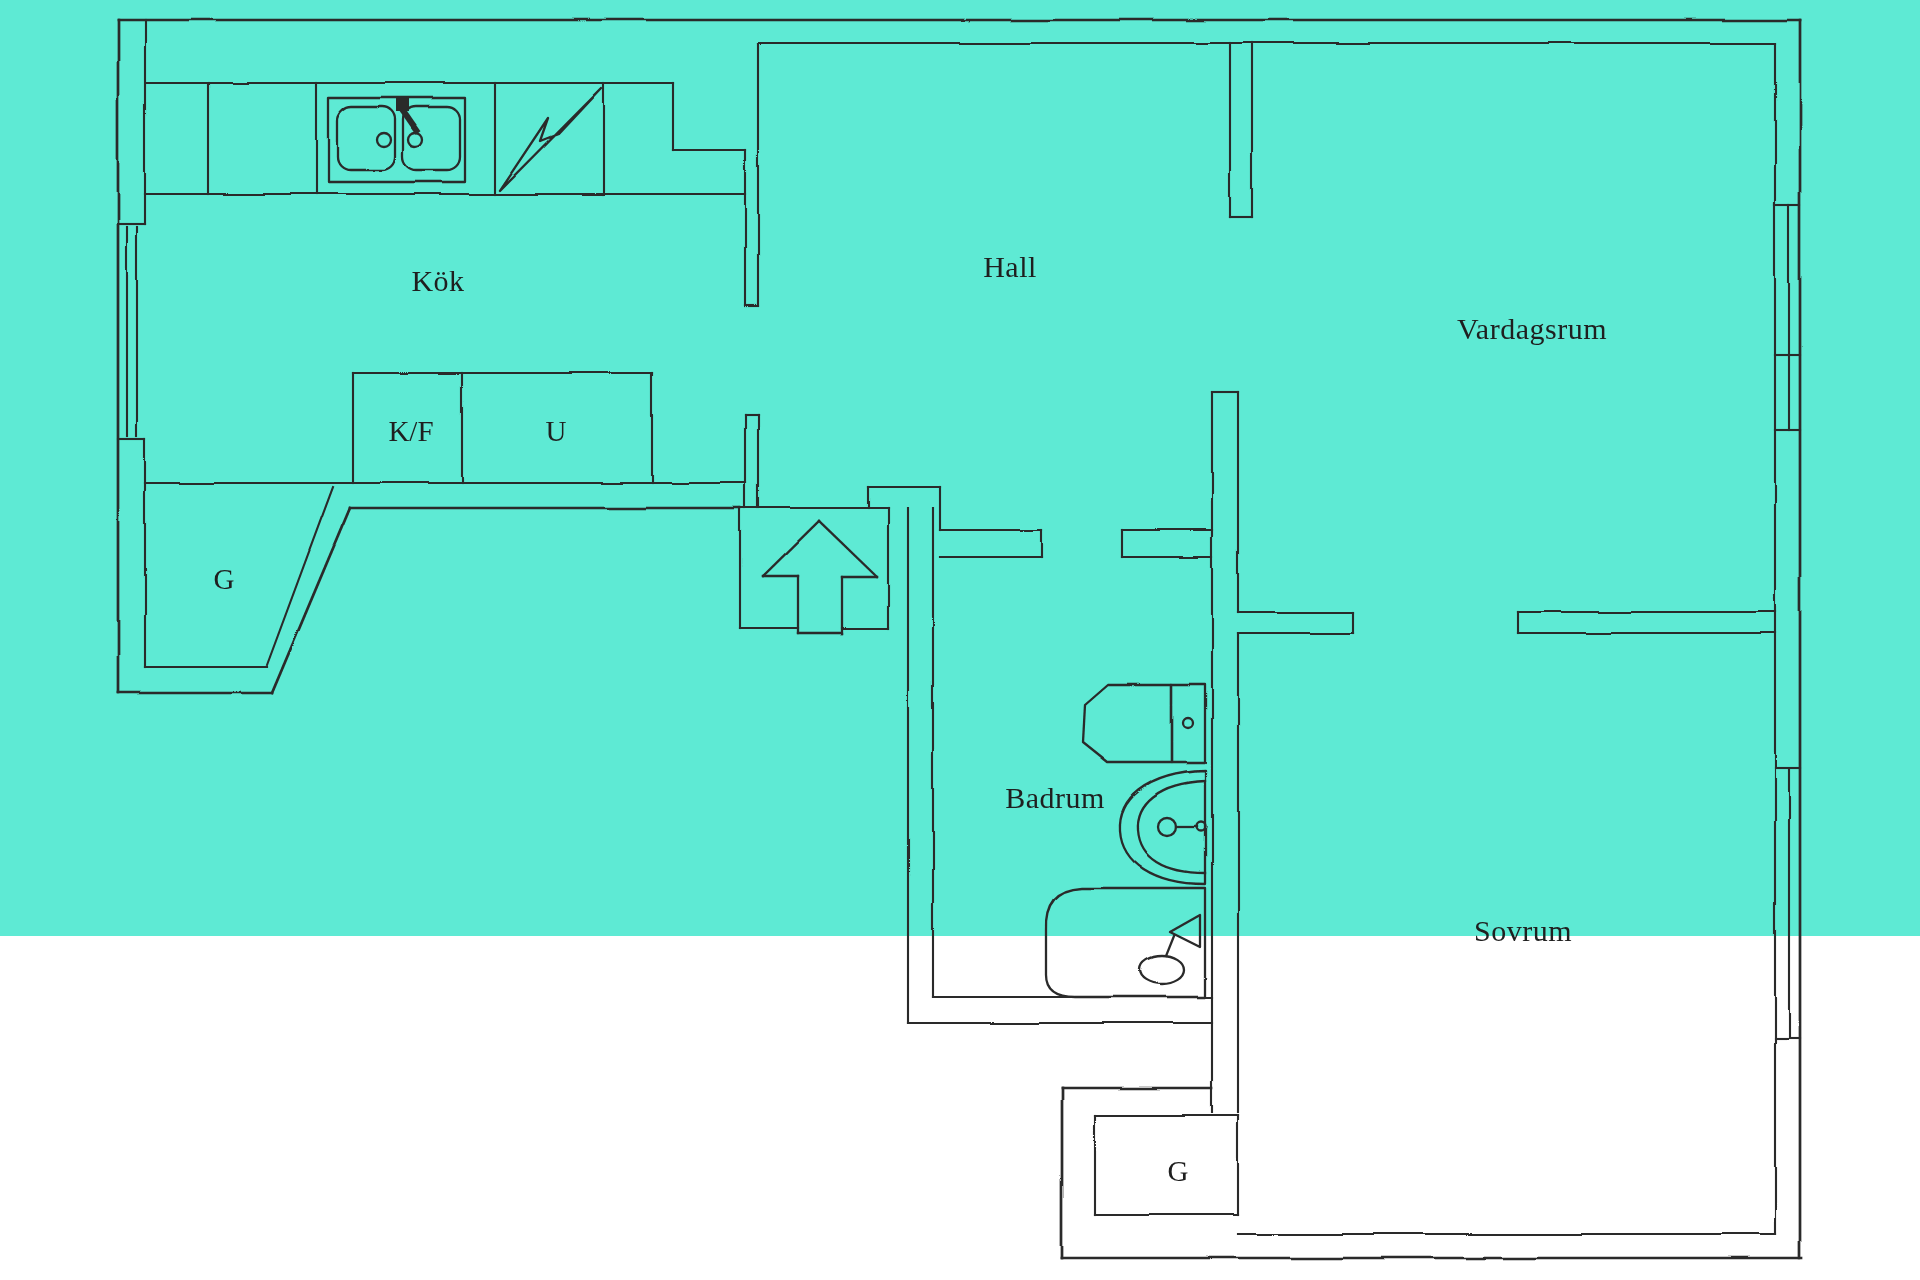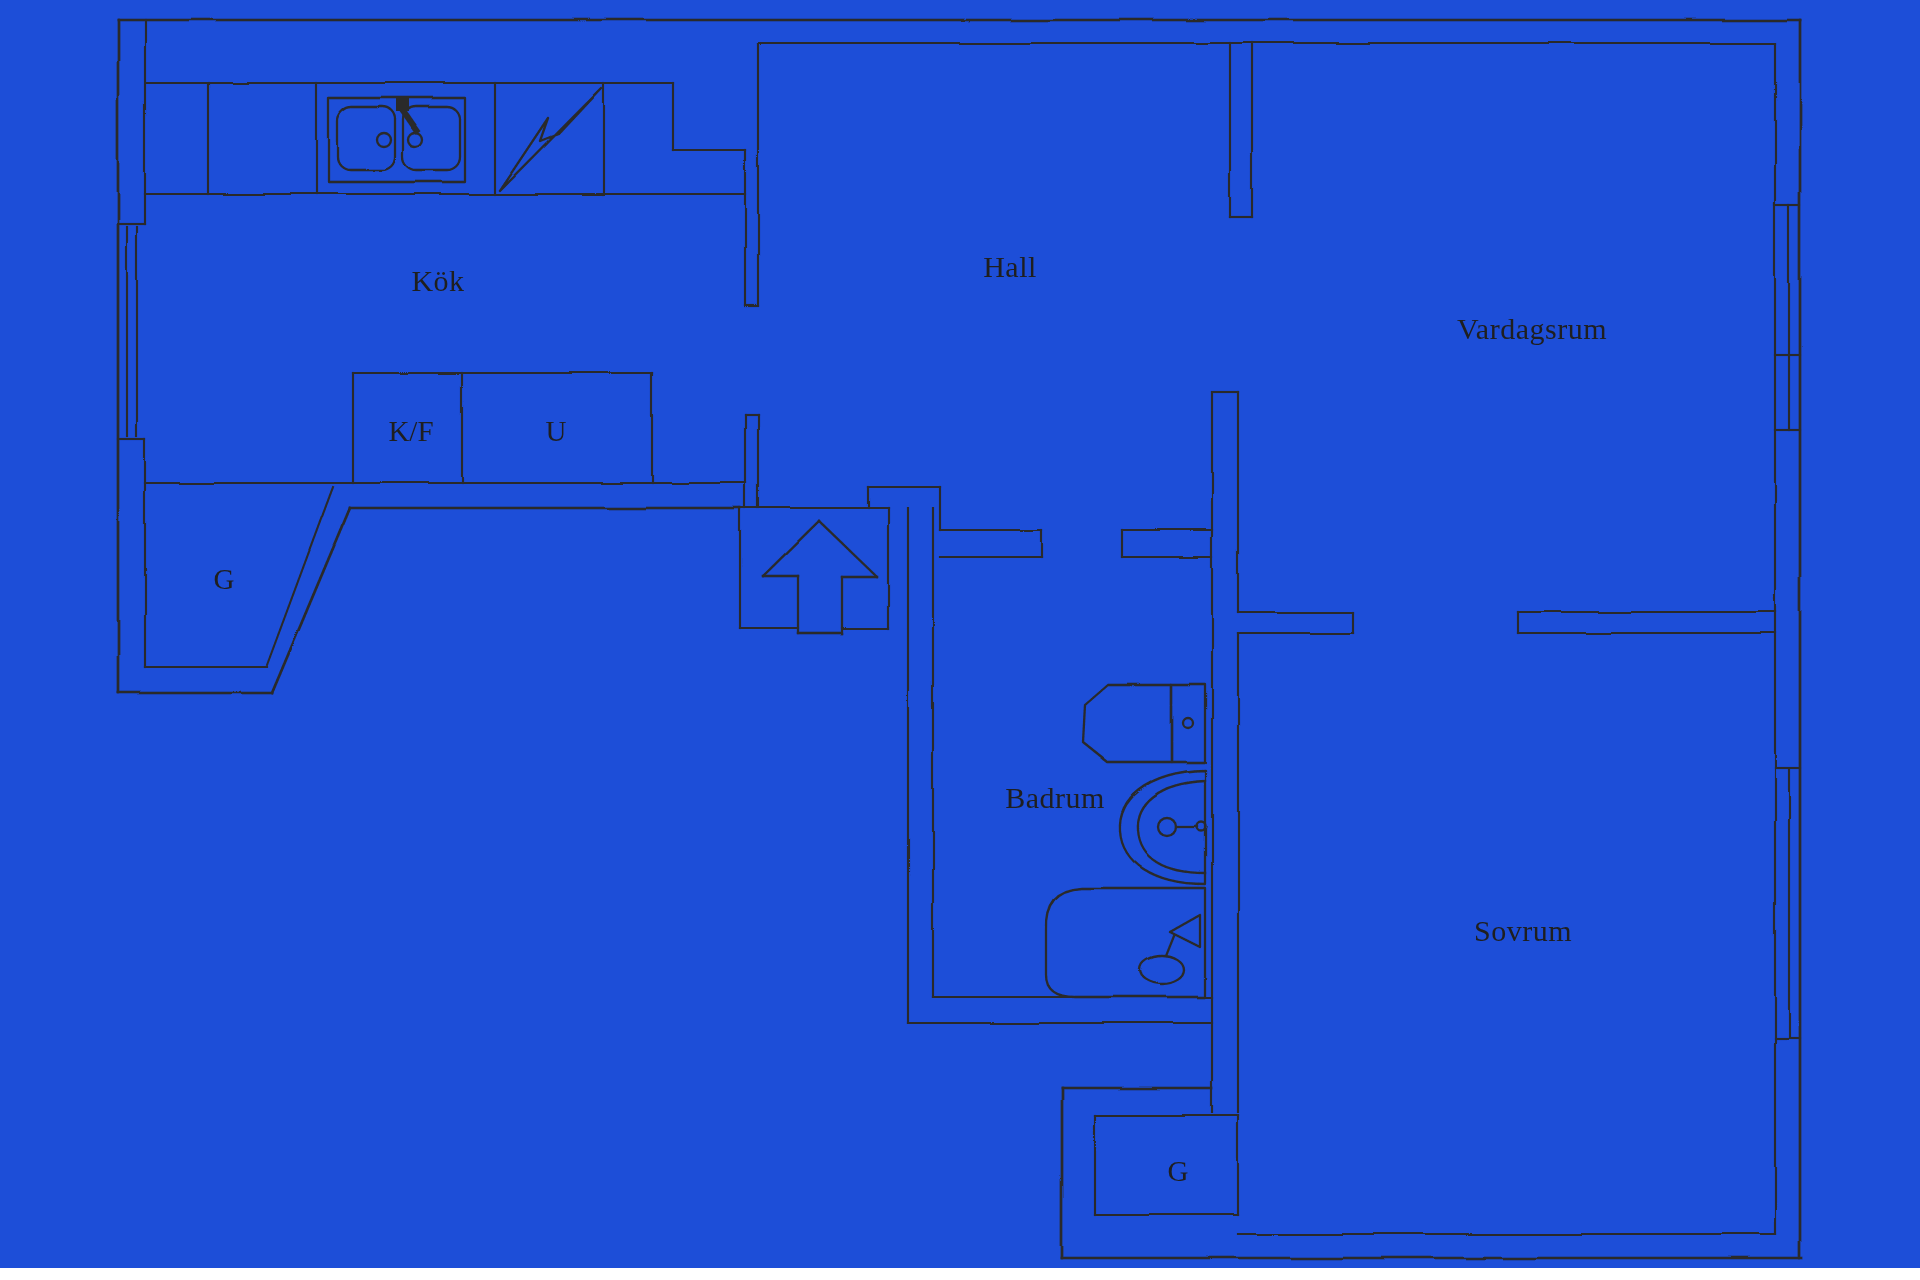--- a/index.html
+++ b/index.html
@@ -1,17 +1,17 @@
 <!DOCTYPE html>
 <html><head>
 <meta charset="utf-8">
 <style>
   html,body{margin:0;padding:0;background:#ffffff;}
   body{width:1920px;height:1280px;overflow:hidden;font-family:"Liberation Serif","DejaVu Serif",serif;}
-  #plan-stage{position:relative;width:1920px;height:1268px;background:#1d4ed8;}
+  #plan-stage{position:relative;width:1920px;height:936px;background:#5eead4;}
   svg{display:block;}
   .ink{stroke:#2a2a2a;fill:none;stroke-linecap:square;stroke-linejoin:round;}
   .w{stroke-width:2.7;}
   .t{stroke-width:2.1;}
   .fx{stroke-width:2.3;}
   .room-label{font-family:"Liberation Serif","DejaVu Serif",serif;font-size:30px;fill:#1f1f1f;letter-spacing:0.5px;}
   .small-label{font-family:"Liberation Serif","DejaVu Serif",serif;font-size:29px;fill:#1f1f1f;}
 </style>
 </head>
 <body>

